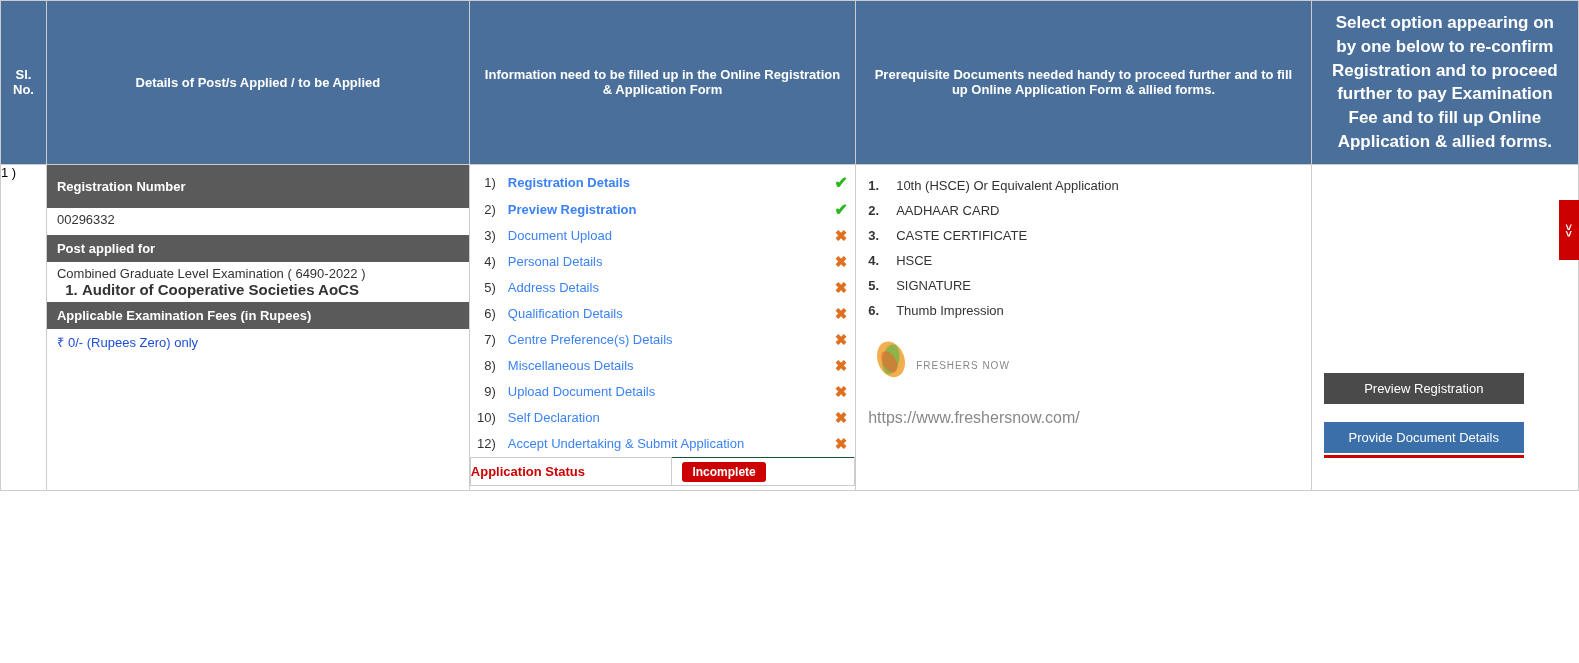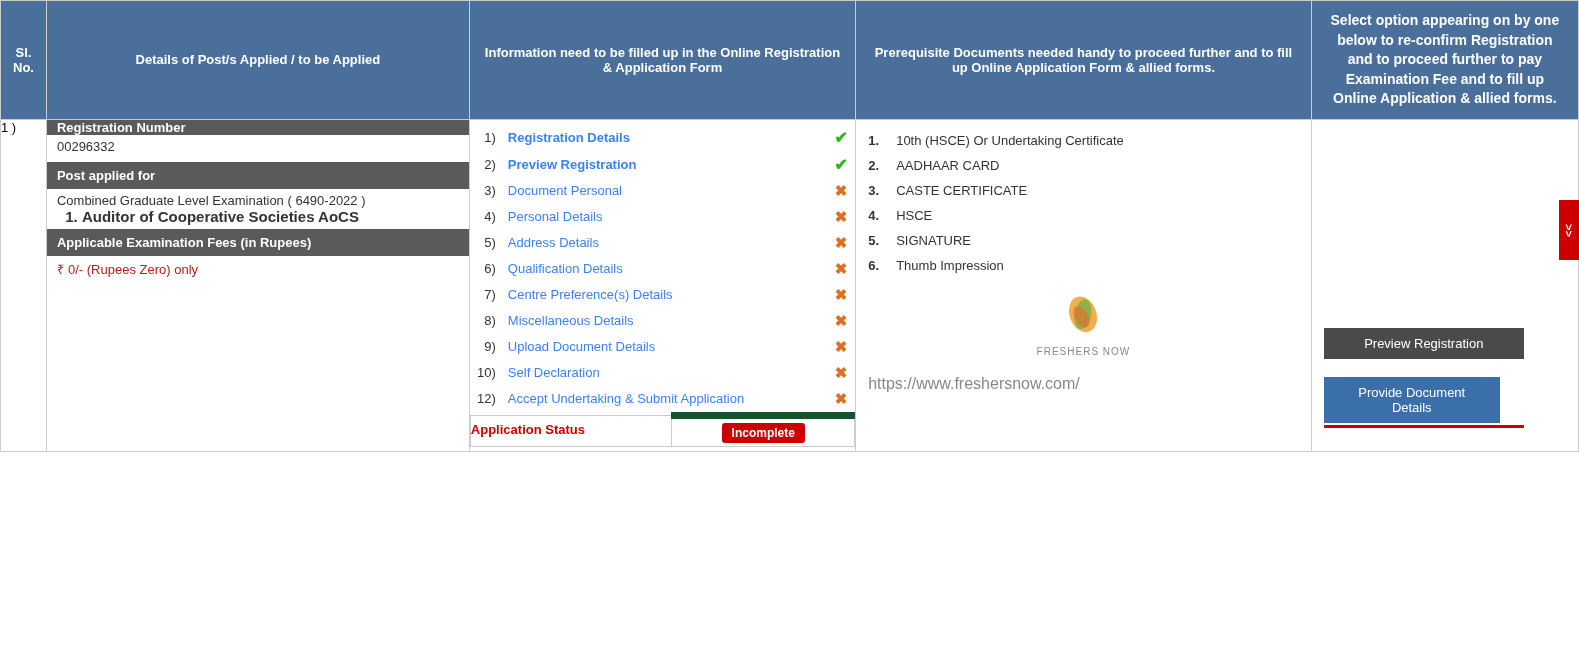--- a/index.html
+++ b/index.html
@@ -39,21 +39,21 @@
       text-align: left;
       vertical-align: top;
       font-size: 13px;
     }
 
     
     .section-header {
       background-color: #5a5a5a;
       color: #fff;
       font-weight: bold;
-      padding: 0 10px;
+      padding: 14px 10px;
       font-size: 13px;
     }
 
     .reg-number {
       padding: 4px 10px 8px 10px;
       font-size: 13px;
       color: #333;
     }
 
     .post-applied-label {
@@ -84,21 +84,21 @@
       background-color: #5a5a5a;
       color: #fff;
       font-weight: bold;
       padding: 6px 10px;
       font-size: 13px;
     }
 
     .exam-fees-value {
       padding: 4px 10px 8px 10px;
       font-size: 13px;
-      color: #b91c1c;
+      color: #1d4ed8;
     }
 
     
     .steps-table {
       width: 100%;
       border-collapse: collapse;
     }
     .steps-table tr td {
       border: none;
       padding: 4px 6px;
@@ -171,21 +171,21 @@
       min-width: 20px;
     }
 
     .url-text {
       color: #888;
       font-size: 16px;
       padding: 8px 12px;
     }
 
     .action-header-text {
-      font-size: 14px;
+      font-size: 17px;
       color: #fff;
       line-height: 1.4;
     }
 
     .btn-preview {
       background-color: #4a4a4a;
       color: #fff;
       border: none;
       padding: 8px 14px;
       font-size: 13px;
@@ -196,35 +196,35 @@
       margin-bottom: 8px;
     }
 
     .btn-document {
       background-color: #3a6faa;
       color: #fff;
       border: none;
       padding: 8px 14px;
       font-size: 13px;
       cursor: pointer;
-      width: 176px;
+      width: 200px;
       text-align: center;
       display: block;
     }
 
     .red-underline {
       border-bottom: 3px solid #cc0000;
       width: 200px;
       margin-top: 2px;
     }
 
     
     .watermark-area {
       display: flex;
-      flex-direction: column;
+      flex-direction: row;
       align-items: center;
       padding: 10px;
     }
 
     
     .red-tab {
       position: fixed;
       right: 0;
       top: 200px;
       background: #cc0000;
@@ -329,21 +329,21 @@
                 <td class="step-label bold">Registration Details</td>
                 <td class="step-status"><span class="check-green">✔</span></td>
               </tr>
               <tr>
                 <td class="step-num">2)</td>
                 <td class="step-label bold">Preview Registration</td>
                 <td class="step-status"><span class="check-green">✔</span></td>
               </tr>
               <tr>
                 <td class="step-num">3)</td>
-                <td class="step-label">Document Personal</td>
+                <td class="step-label">Document Upload</td>
                 <td class="step-status"><span class="cross-orange">✖</span></td>
               </tr>
               <tr>
                 <td class="step-num">4)</td>
                 <td class="step-label">Personal Details</td>
                 <td class="step-status"><span class="cross-orange">✖</span></td>
               </tr>
               <tr>
                 <td class="step-num">5)</td>
                 <td class="step-label">Address Details</td>
@@ -381,33 +381,33 @@
               </tr>
             </tbody>
         </table>
 
         <table style="width:100%; border-collapse:collapse;">
           <tbody>
               <tr class="app-status-row">
             <td style="padding:6px 0; border-top:1px solid #ccc;">
               <span class="app-status-label">Application Status</span>
             </td>
-            <td style="padding:6px 10px; text-align:center; border-top:7px solid #14532d;">
+            <td style="padding:6px 10px; text-align:left; border-top:1px solid #14532d;">
               <span class="app-status-badge">Incomplete</span>
             </td>
           </tr>
         </tbody>
           </table>
       </td>
 
       <td style="padding:0; vertical-align:top;">
         <ul class="prereq-list" id="prereq-list">
         <li>
               <span class="prereq-num">1.</span>
-              <span>10th (HSCE) Or Undertaking Certificate</span>
+              <span>10th (HSCE) Or Equivalent Application</span>
             </li>
             <li>
               <span class="prereq-num">2.</span>
               <span>AADHAAR CARD</span>
             </li>
             <li>
               <span class="prereq-num">3.</span>
               <span>CASTE CERTIFICATE</span>
             </li>
             <li>

